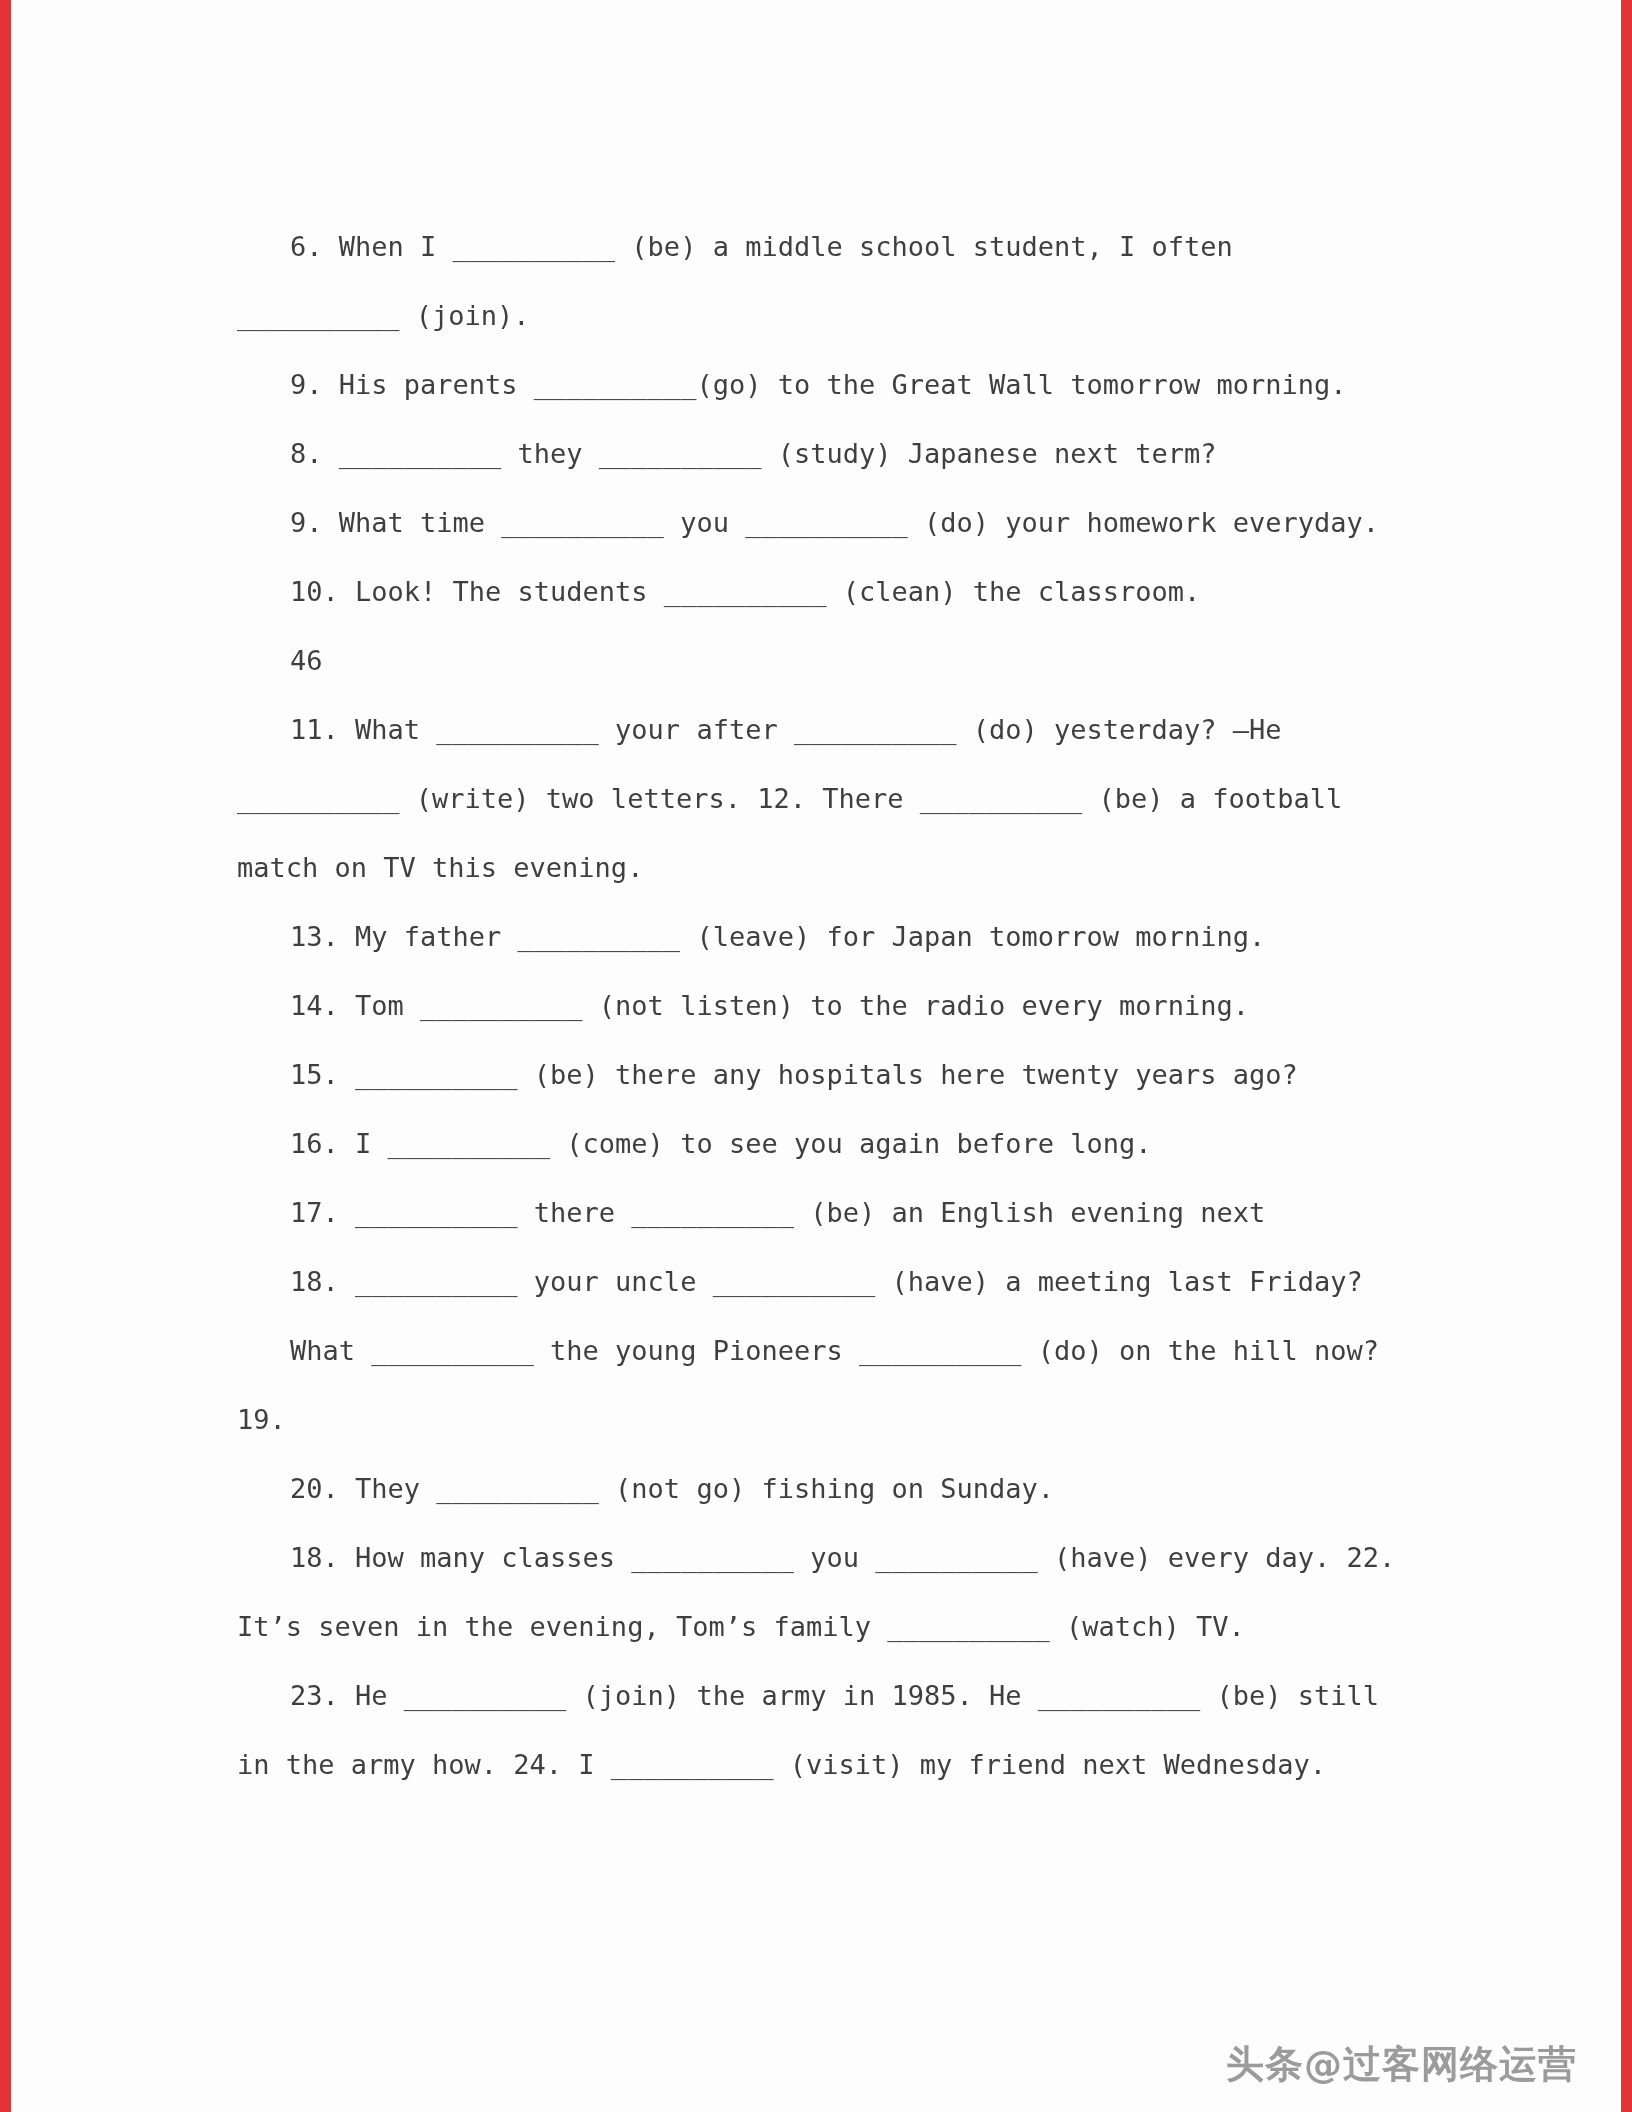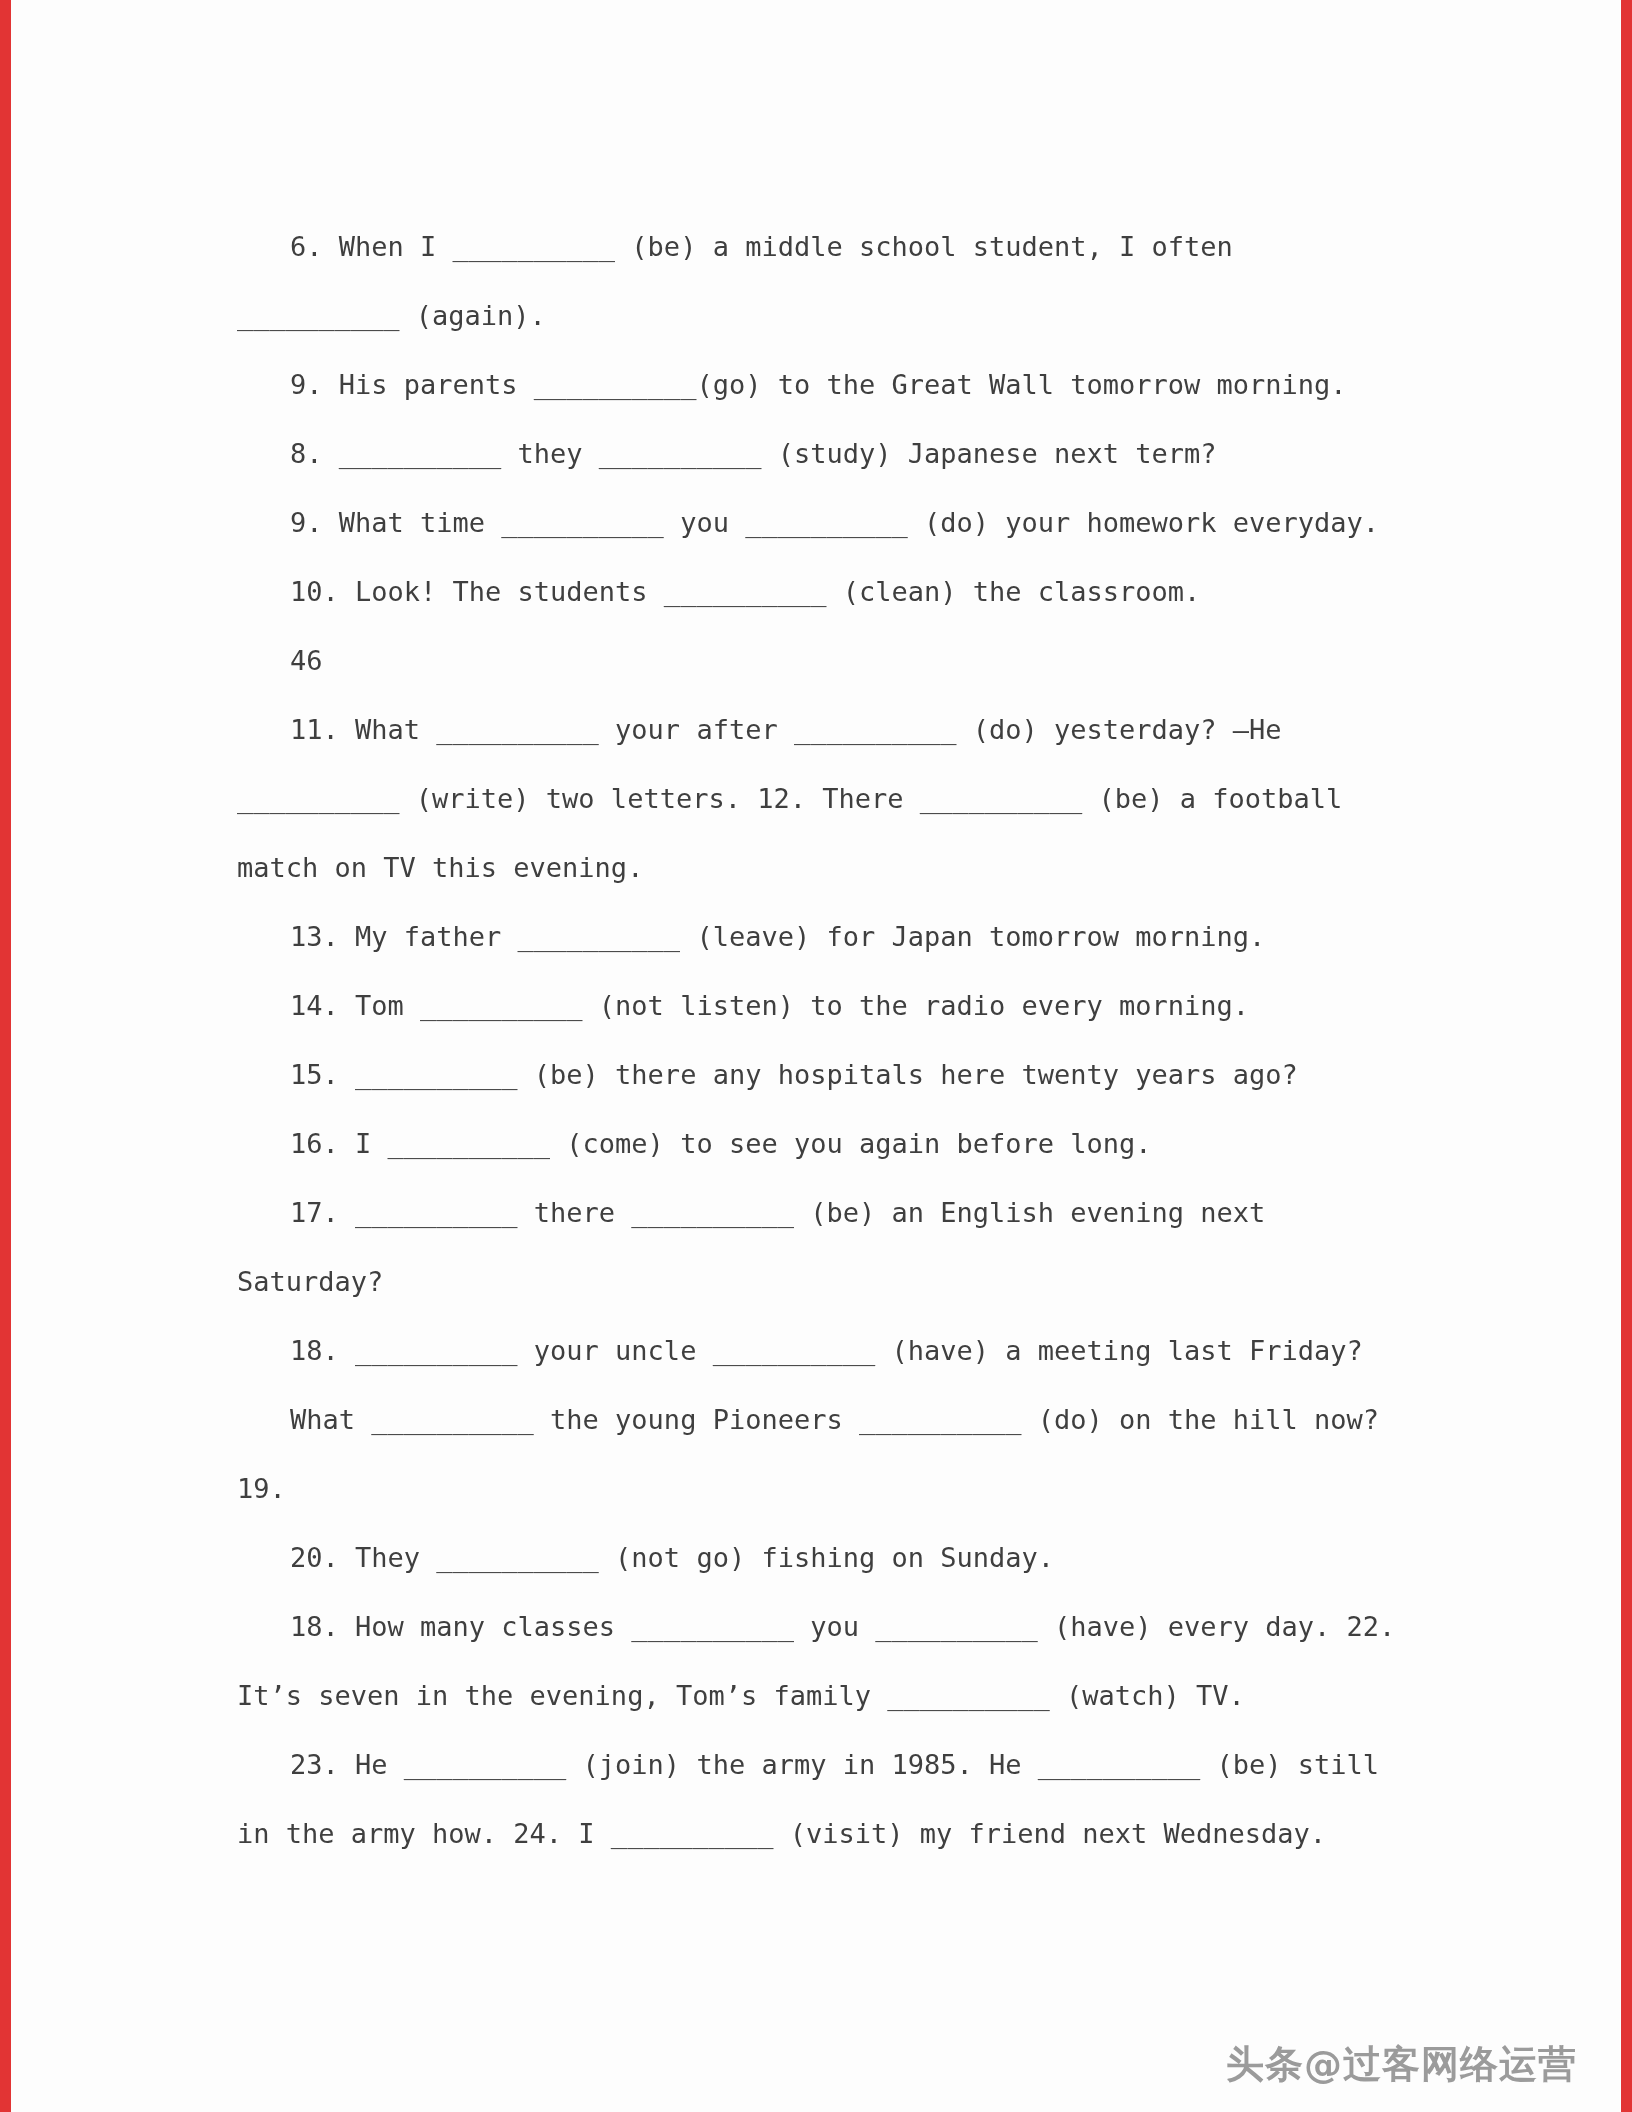--- a/index.html
+++ b/index.html
@@ -54,35 +54,34 @@
 </style>
 </head>
 <body>
 
 <div class="page">
   <div class="red-edge left"></div>
   <div class="red-edge right"></div>
 
   <div class="content" id="worksheet-body">
       <div class="line indent">6. When I __________ (be) a middle school student, I often</div>
-      <div class="line">__________ (again).</div>
+      <div class="line">__________ (join).</div>
       <div class="line indent">9. His parents __________(go) to the Great Wall tomorrow morning.</div>
       <div class="line indent">8. __________ they __________ (study) Japanese next term?</div>
       <div class="line indent">9. What time __________ you __________ (do) your homework everyday.</div>
       <div class="line indent">10. Look! The students __________ (clean) the classroom.</div>
       <div class="line indent">46</div>
       <div class="line indent">11. What __________ your after __________ (do) yesterday? —He</div>
       <div class="line">__________ (write) two letters. 12. There __________ (be) a football</div>
       <div class="line">match on TV this evening.</div>
       <div class="line indent">13. My father __________ (leave) for Japan tomorrow morning.</div>
       <div class="line indent">14. Tom __________ (not listen) to the radio every morning.</div>
       <div class="line indent">15. __________ (be) there any hospitals here twenty years ago?</div>
       <div class="line indent">16. I __________ (come) to see you again before long.</div>
       <div class="line indent">17. __________ there __________ (be) an English evening next</div>
-      <div class="line">Saturday?</div>
       <div class="line indent">18. __________ your uncle __________ (have) a meeting last Friday?</div>
       <div class="line indent">What __________ the young Pioneers __________ (do) on the hill now?</div>
       <div class="line">19.</div>
       <div class="line indent">20. They __________ (not go) fishing on Sunday.</div>
       <div class="line indent">18. How many classes __________ you __________ (have) every day. 22.</div>
       <div class="line">It’s seven in the evening, Tom’s family __________ (watch) TV.</div>
       <div class="line indent">23. He __________ (join) the army in 1985. He __________ (be) still</div>
       <div class="line">in the army how. 24. I __________ (visit) my friend next Wednesday.</div>
     </div>
 

